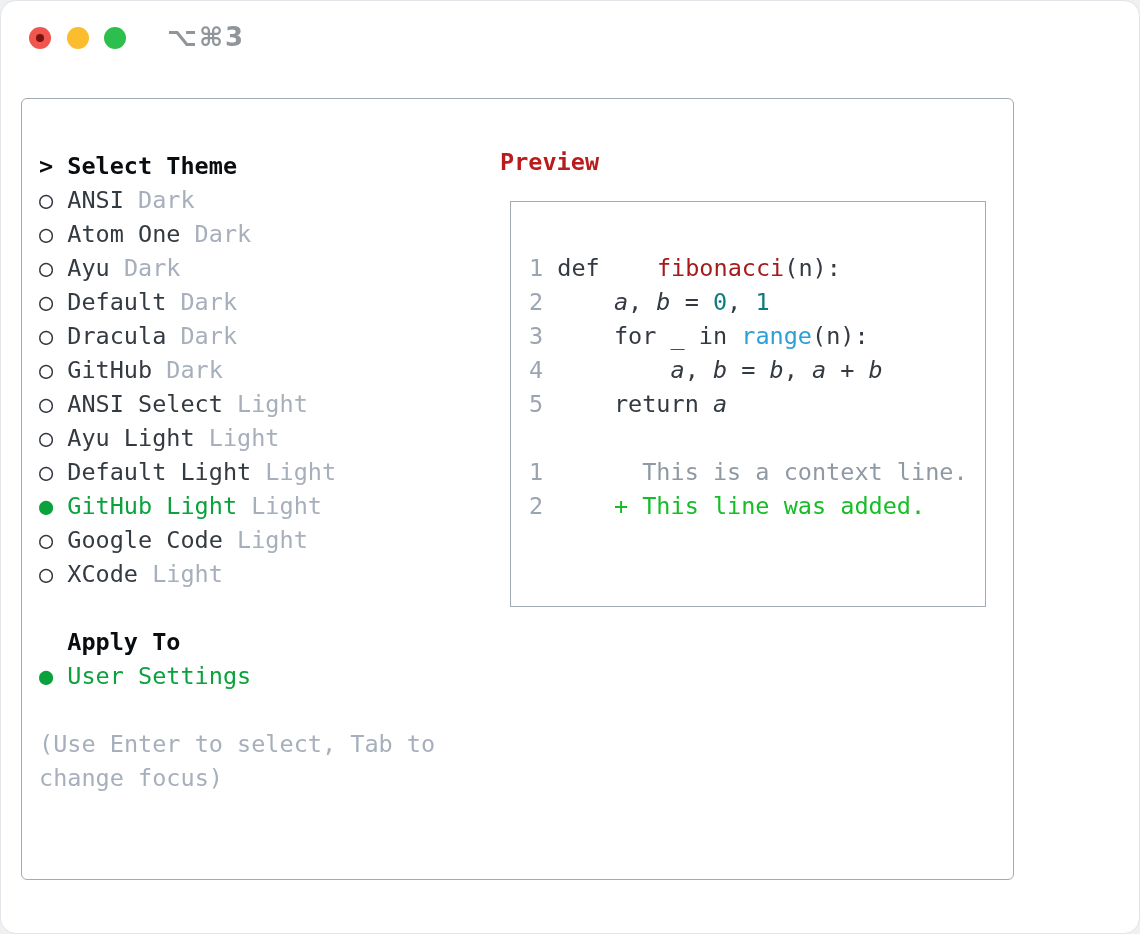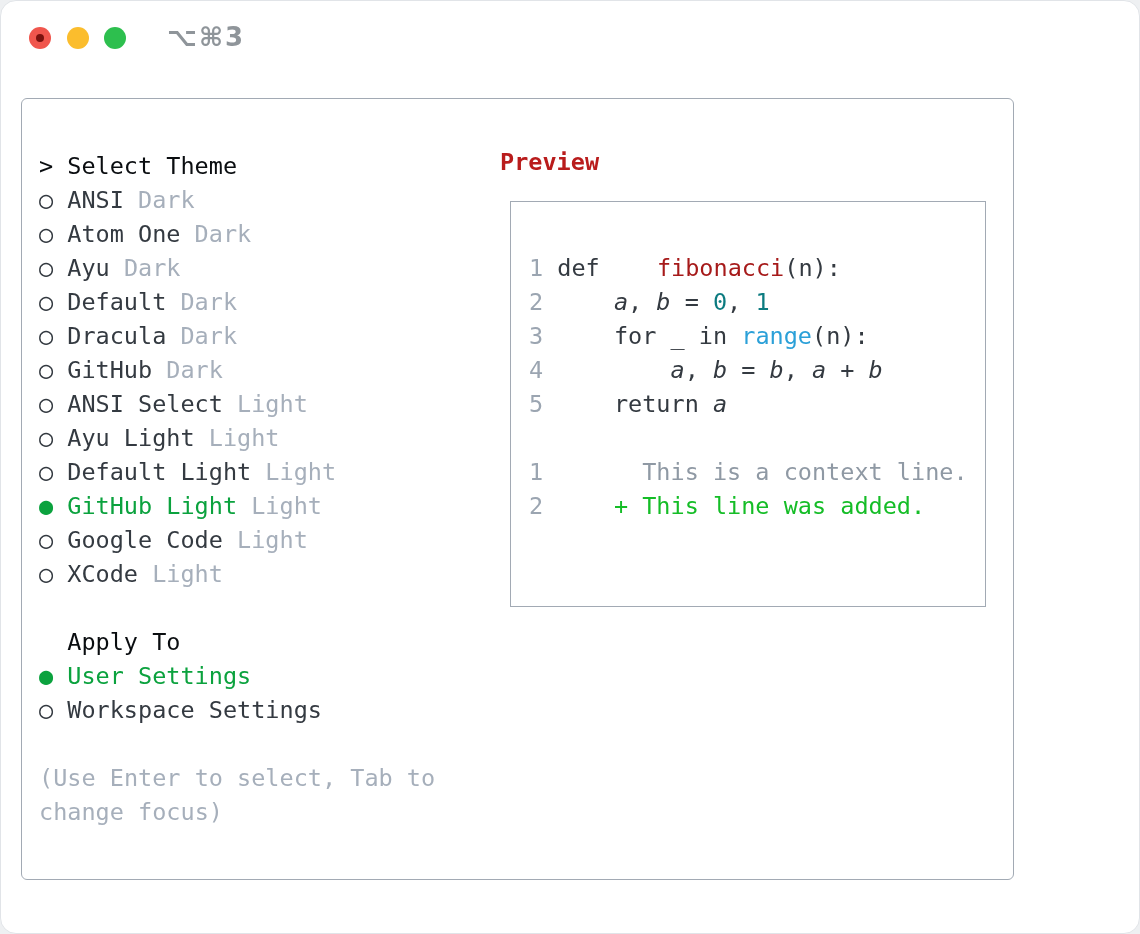--- a/index.html
+++ b/index.html
@@ -43,21 +43,21 @@
     border: 1.5px solid #a2aab4;
     border-radius: 6px;
     background: #ffffff;
   }
   .stack {
     position: absolute; left: 17px; top: 50px;
     font-size: 23.5px; color: #343a41;
   }
   .row { height: 34px; line-height: 34px; white-space: pre; }
   .marker { display: inline-block; width: 2ch; }
-  .header-row { font-weight: normal; color: #0a0d10; }
+  .header-row { font-weight: bold; color: #0a0d10; }
   .tag { color: #a6afbb; margin-left: 1ch; text-align: center; }
   .row.selected .marker, .row.selected .opt-name { color: #0ba23e; }
   .hint { color: #a6afbb; }
   
   .preview-title {
     position: absolute; left: 478px; top: 46px;
     height: 34px; line-height: 34px;
     font-weight: bold; font-size: 23.5px; color: #b91c1c;
   }
   .preview-box {
@@ -106,21 +106,20 @@
       <div class="row"><span class="marker">○</span><span class="opt-name">Ayu Light</span><span class="tag">Light</span></div>
       <div class="row"><span class="marker">○</span><span class="opt-name">Default Light</span><span class="tag">Light</span></div>
       <div class="row selected"><span class="marker">●</span><span class="opt-name">GitHub Light</span><span class="tag">Light</span></div>
       <div class="row"><span class="marker">○</span><span class="opt-name">Google Code</span><span class="tag">Light</span></div>
       <div class="row"><span class="marker">○</span><span class="opt-name">XCode</span><span class="tag">Light</span></div>
 
       <div class="row"></div>
 
       <div class="row header-row"><span class="marker"></span><span>Apply To</span></div>
       <div class="row selected"><span class="marker">●</span><span class="opt-name">User Settings</span></div>
-      <div class="row"><span class="marker">○</span><span class="opt-name">Workspace Settings</span></div>
 
       <div class="row"></div>
 
       <div class="row hint">(Use Enter to select, Tab to</div>
       <div class="row hint">change focus)</div>
     </div>
 
     <div class="preview-title">Preview</div>
 
     <div class="preview-box">

